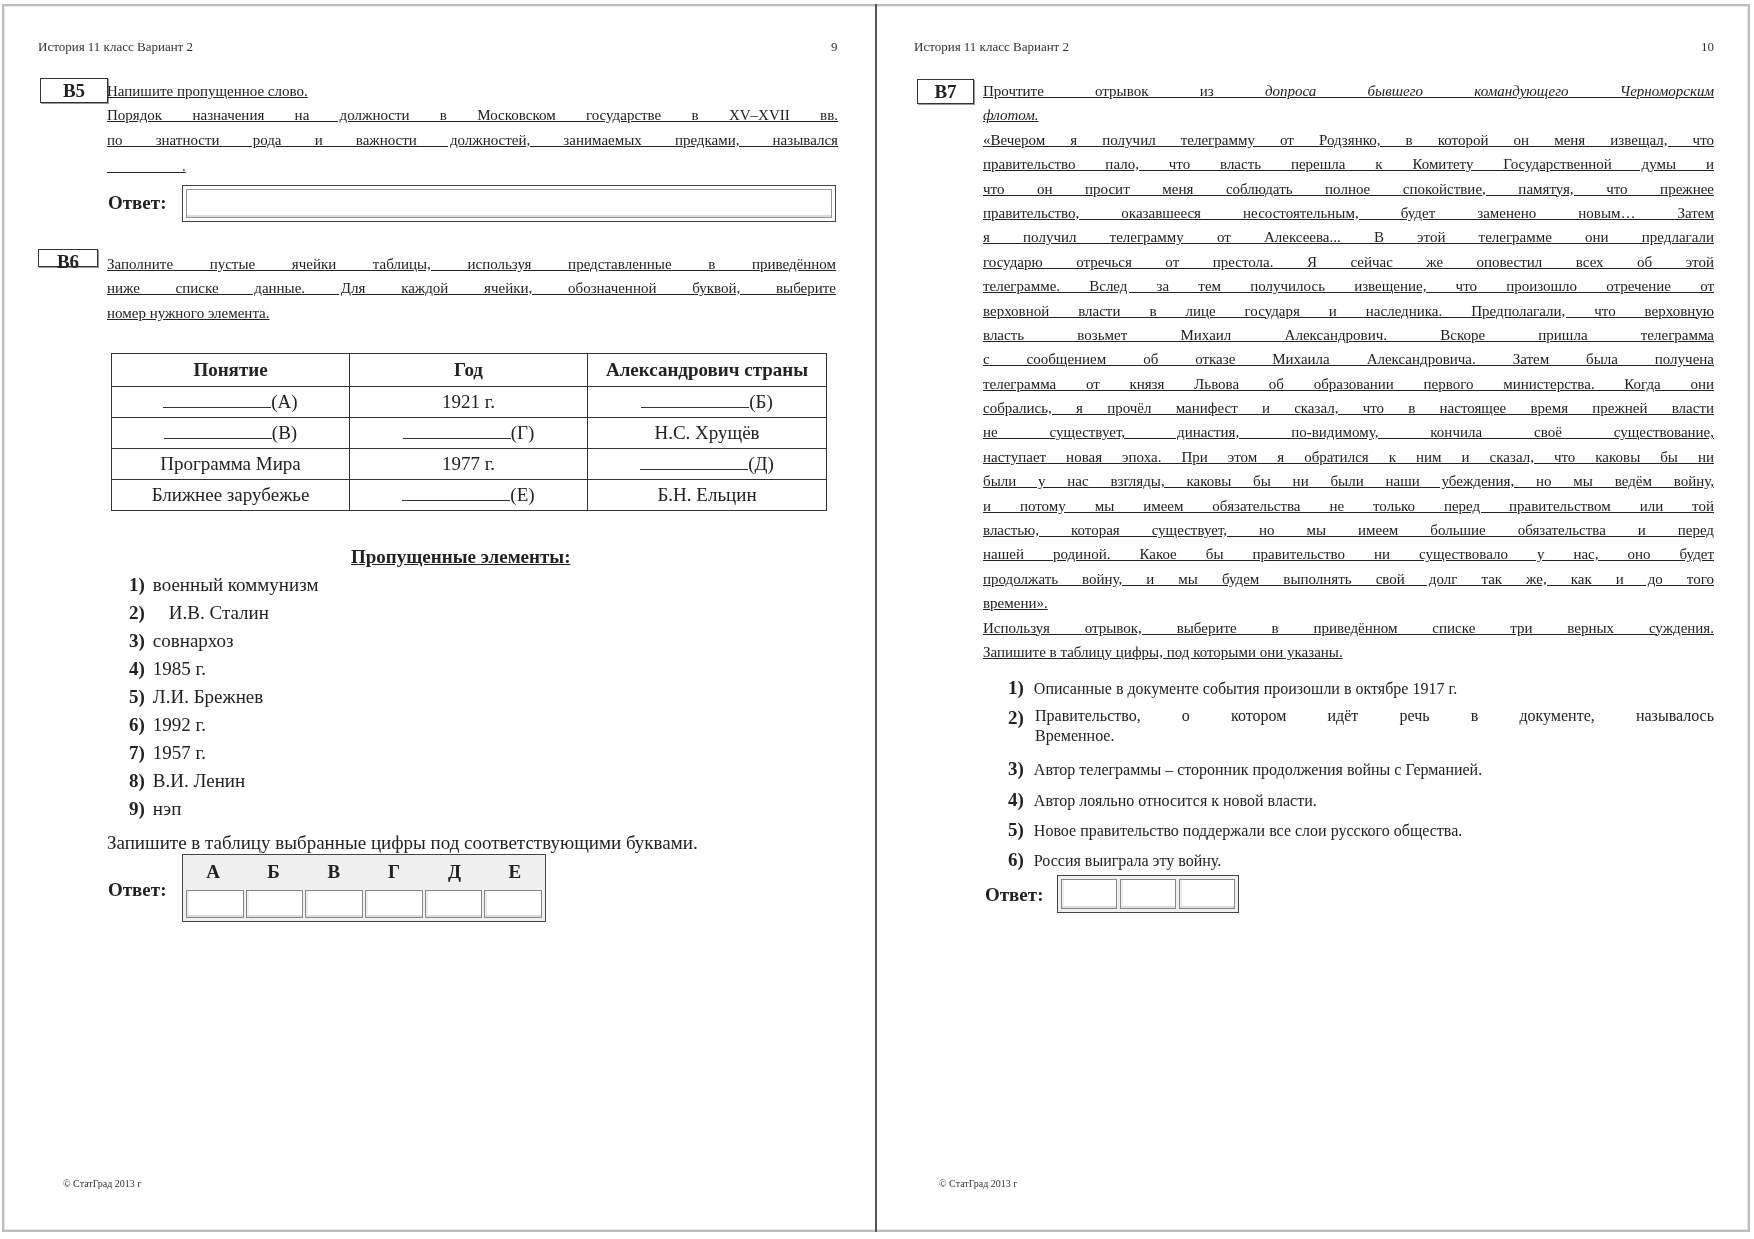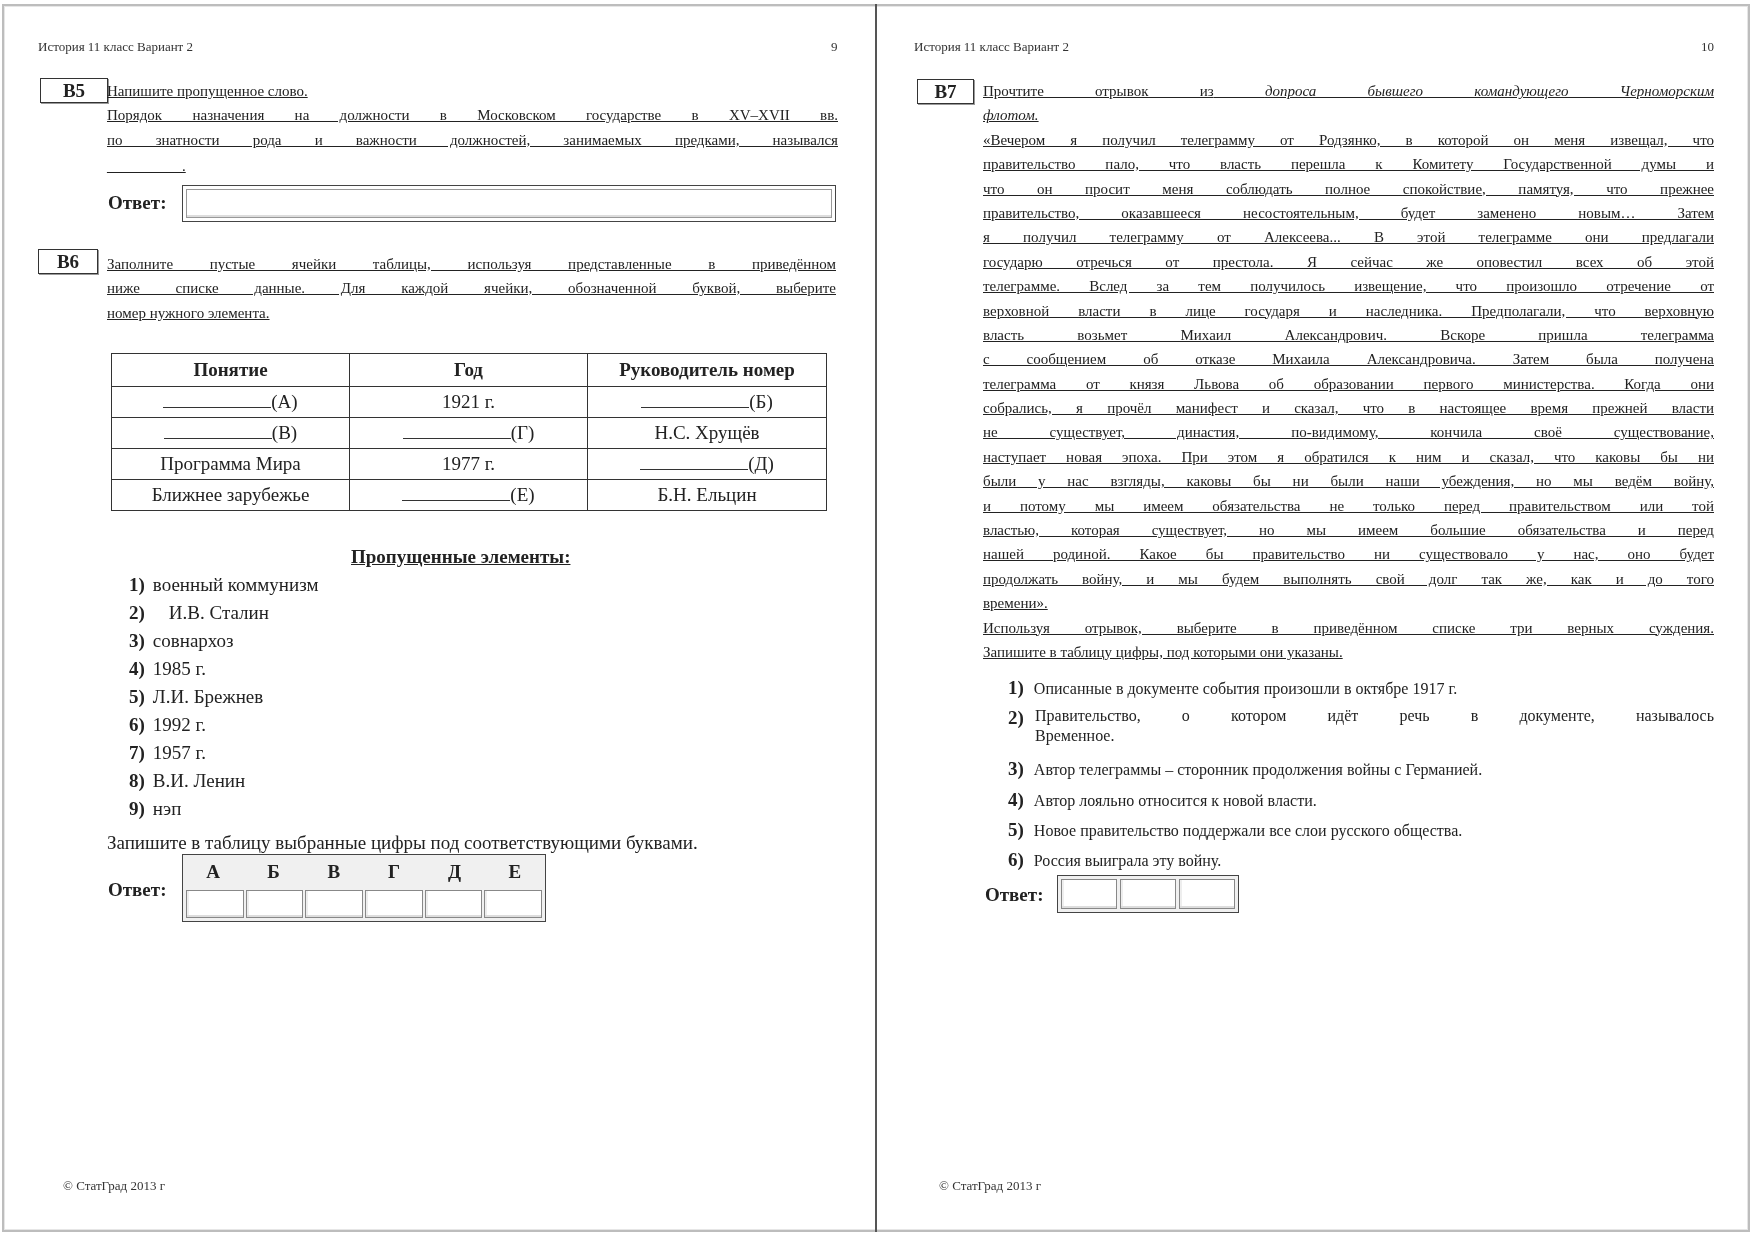--- a/index.html
+++ b/index.html
@@ -63,21 +63,21 @@
     flex: 1; background: #fff; border: 1px solid #888; box-sizing: border-box;
     box-shadow: inset 0 -2px 0 #ddd, inset 2px 0 0 #eee;
   }
   .grid3 {
     position: absolute; left: 1057px; top: 875px; width: 182px; height: 38px;
     border: 1.5px solid #444; box-sizing: border-box; background: #f0f0f0;
   }
   .grid3 .cells { position: absolute; left: 3px; top: 3px; right: 3px; bottom: 3px; display: flex; gap: 3px; }
   .opt-num { font-size: 19px; font-weight: bold; }
   .opt-text { font-size: 16px; }
-  .footer { font-size: 13px; color: #333; }
+  .footer { font-size: 10px; color: #333; }
 </style>
 </head>
 <body>
 
 <div class="frame"></div>
 <div class="divider"></div>
 
 <div>
   <div class="abs hdr" style="left:38px; top:39px;">История  11 класс  Вариант 2</div>
   <div class="abs pnum" style="left:831px; top:39px;">9</div>
@@ -87,38 +87,38 @@
     <span class="line last">Напишите пропущенное слово.</span>
     <span class="line">Порядок назначения на должности в Московском государстве в XV–XVII вв.</span>
     <span class="line">по знатности рода и важности должностей, занимаемых предками, назывался</span>
     <span class="line last" style="margin-top:2px;">__________.</span>
   </div>
   <div class="abs answer-label" style="left:108px; top:192px;">Ответ:</div>
   <div class="ans-box" style="left:182px; top:185px; width:654px; height:37px;">
     <div class="inner"></div>
   </div>
 
-  <div class="qbox" style="left:38px; top:249px; width:60px; height:25px;">В6</div>
+  <div class="qbox" style="left:38px; top:249px; width:60px; height:18px;">В6</div>
   <div class="para" style="left:107px; top:252px; width:729px;">
     <span class="line">Заполните пустые ячейки таблицы, используя представленные в приведённом</span>
     <span class="line">ниже списке данные. Для каждой ячейки, обозначенной буквой, выберите</span>
     <span class="line last">номер нужного элемента.</span>
   </div>
 
   <table class="b6">
     <colgroup>
         <col style="width:238px">
         <col style="width:238px">
         <col style="width:239px">
       </colgroup>
     <thead>
       <tr>
         <th>Понятие</th>
         <th>Год</th>
-        <th>Руководитель номер</th>
+        <th>Александрович страны</th>
       </tr>
     </thead>
     <tbody>
       <tr>
         <td><span class="blank"></span><span>(А)</span></td>
         <td><span>1921 г.</span></td>
         <td><span class="blank"></span><span>(Б)</span></td>
       </tr>
       <tr>
         <td><span class="blank"></span><span>(В)</span></td>

